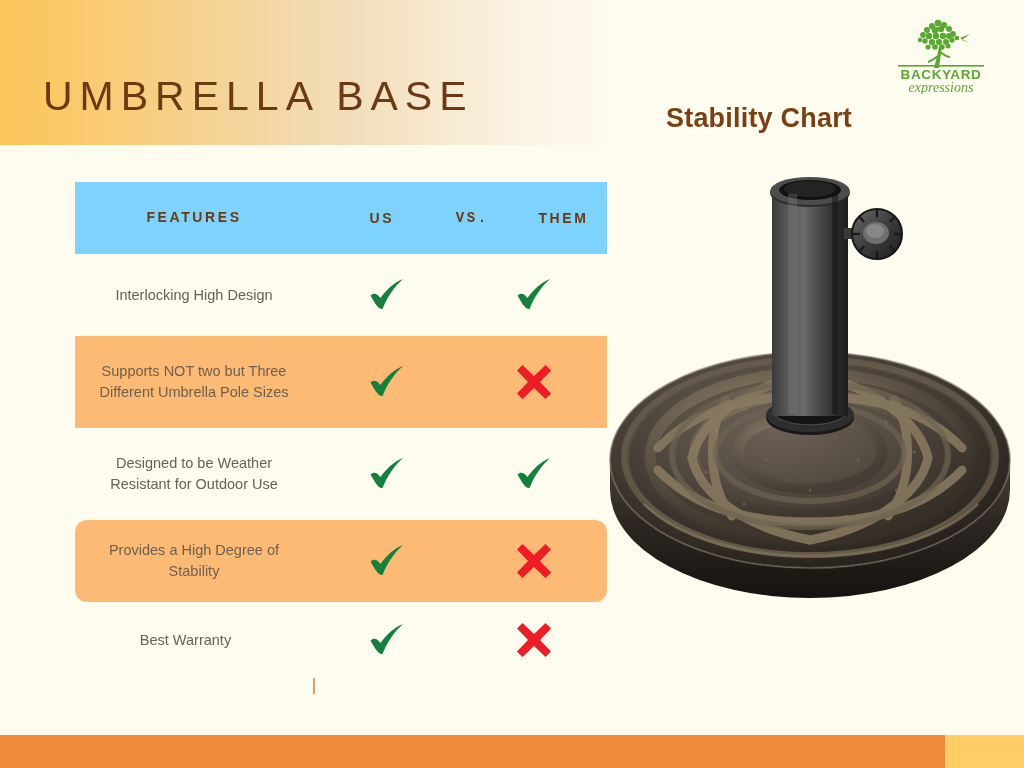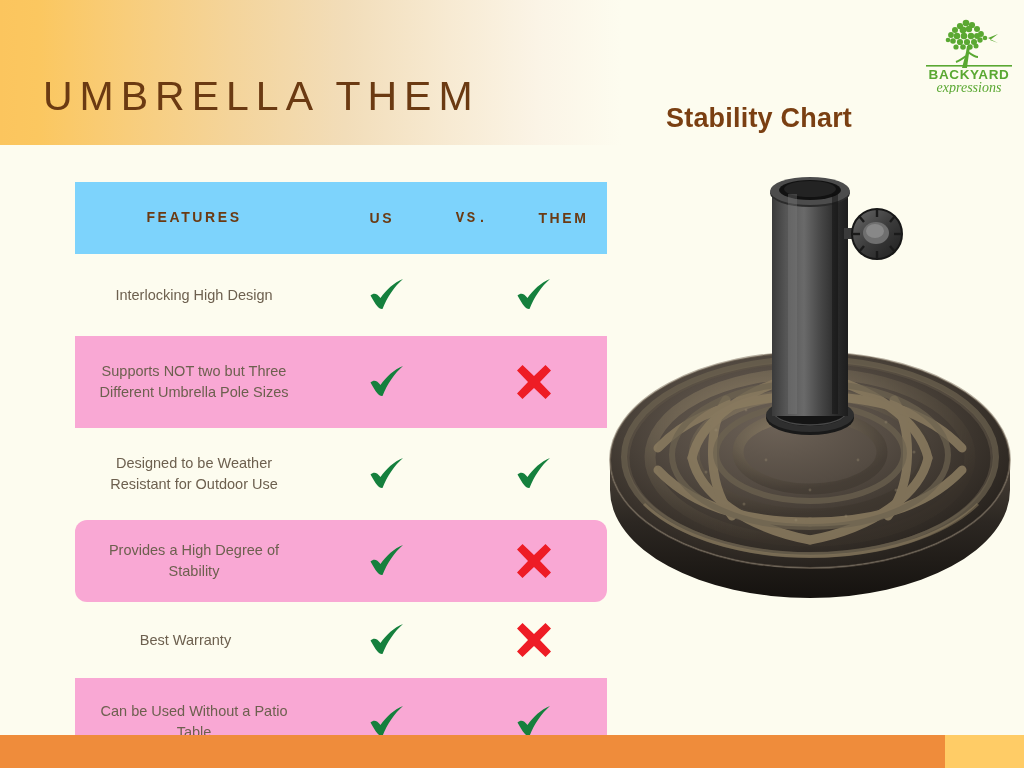--- a/index.html
+++ b/index.html
@@ -35,21 +35,21 @@
     font-size:41px;
     letter-spacing:7px;
     font-weight:400;
     color:#6b3a12;
     font-family:"Liberation Sans", sans-serif;
     white-space:nowrap;
   }
 
   
   #logo {
-    position:absolute; left:920px; top:12px;
+    position:absolute; left:892px; top:12px;
     width:98px; height:82px;text-decoration:underline;
   }
   #logo svg { display:block; }
 
   
   #comparison-title {
     position:absolute; left:666px; top:103px;
     font-size:27px;
     font-weight:bold;
     color:#7a3f12;
@@ -99,21 +99,21 @@
   #hc-them { width:110px; }
 
   #header-underline {
     position:absolute; left:0; top:72px;
     width:532px; height:1.6px;
     background:#c1793b;
   }
 
   
   .row-light { background:#fdfcef; }
-  .row-dark  { background:#f9a8d4; }
+  .row-dark  { background:#fdba74; }
 
   
   #v-divider {
     position:absolute;
     left:238px; top:0;
     width:1.6px;
     height:512px;
     background:#d4a068;
   }
   #v-divider-head {
@@ -146,21 +146,21 @@
     background:#ffcc66;
   }
 </style>
 </head>
 <body>
 
 <div id="page">
 
   <div id="header-band"></div>
 
-  <div id="page-title">UMBRELLA THEM</div>
+  <div id="page-title">UMBRELLA BASE</div>
 
   <div id="logo">
     <svg width="98" height="82" viewBox="0 0 98 82" xmlns="http://www.w3.org/2000/svg">
       <g>
 
         <g fill="#5aa832">
           <circle cx="40" cy="14" r="3.1"></circle>
             <circle cx="46" cy="11" r="3.3"></circle>
           <circle cx="52" cy="13" r="3.1"></circle>
             <circle cx="35" cy="18" r="3.0"></circle>
@@ -281,35 +281,20 @@
           <div class="feat">Best Warranty</div>
           <div class="marks">
             <div class="mcell">
               <svg class="icon-check" width="40" height="34" viewBox="0 0 40 34" xmlns="http://www.w3.org/2000/svg">
                 <path d="M3.5 17.5 C7 14.5 10 15.5 13.5 20 C19 12 27 4.5 36 1 C27.5 8.5 20.5 18.5 15.5 31 C12 31.5 9 27.5 3.5 17.5 Z" fill="#15803d"></path>
               </svg>
             </div>
             <div class="mcell">
               <svg class="icon-cross" width="38" height="38" viewBox="0 0 38 38" xmlns="http://www.w3.org/2000/svg">
                 <path d="M7.5 2 L19 13 L30.5 2 L36 7.5 L25 19 L36 30.5 L30.5 36 L19 25 L7.5 36 L2 30.5 L13 19 L2 7.5 Z" fill="#ee1c25"></path>
-              </svg>
-            </div>
-          </div>
-        </div>
-        <div class="trow row-dark" style="height: 88px;">
-          <div class="feat">Can be Used Without a Patio Table</div>
-          <div class="marks">
-            <div class="mcell">
-              <svg class="icon-check" width="40" height="34" viewBox="0 0 40 34" xmlns="http://www.w3.org/2000/svg">
-                <path d="M3.5 17.5 C7 14.5 10 15.5 13.5 20 C19 12 27 4.5 36 1 C27.5 8.5 20.5 18.5 15.5 31 C12 31.5 9 27.5 3.5 17.5 Z" fill="#15803d"></path>
-              </svg>
-            </div>
-            <div class="mcell">
-              <svg class="icon-check" width="40" height="34" viewBox="0 0 40 34" xmlns="http://www.w3.org/2000/svg">
-                <path d="M3.5 17.5 C7 14.5 10 15.5 13.5 20 C19 12 27 4.5 36 1 C27.5 8.5 20.5 18.5 15.5 31 C12 31.5 9 27.5 3.5 17.5 Z" fill="#15803d"></path>
               </svg>
             </div>
           </div>
         </div>
       </div>
   </div>
 
   <div id="product">
     <svg width="428" height="470" viewBox="0 0 428 470" xmlns="http://www.w3.org/2000/svg">
       <defs>

